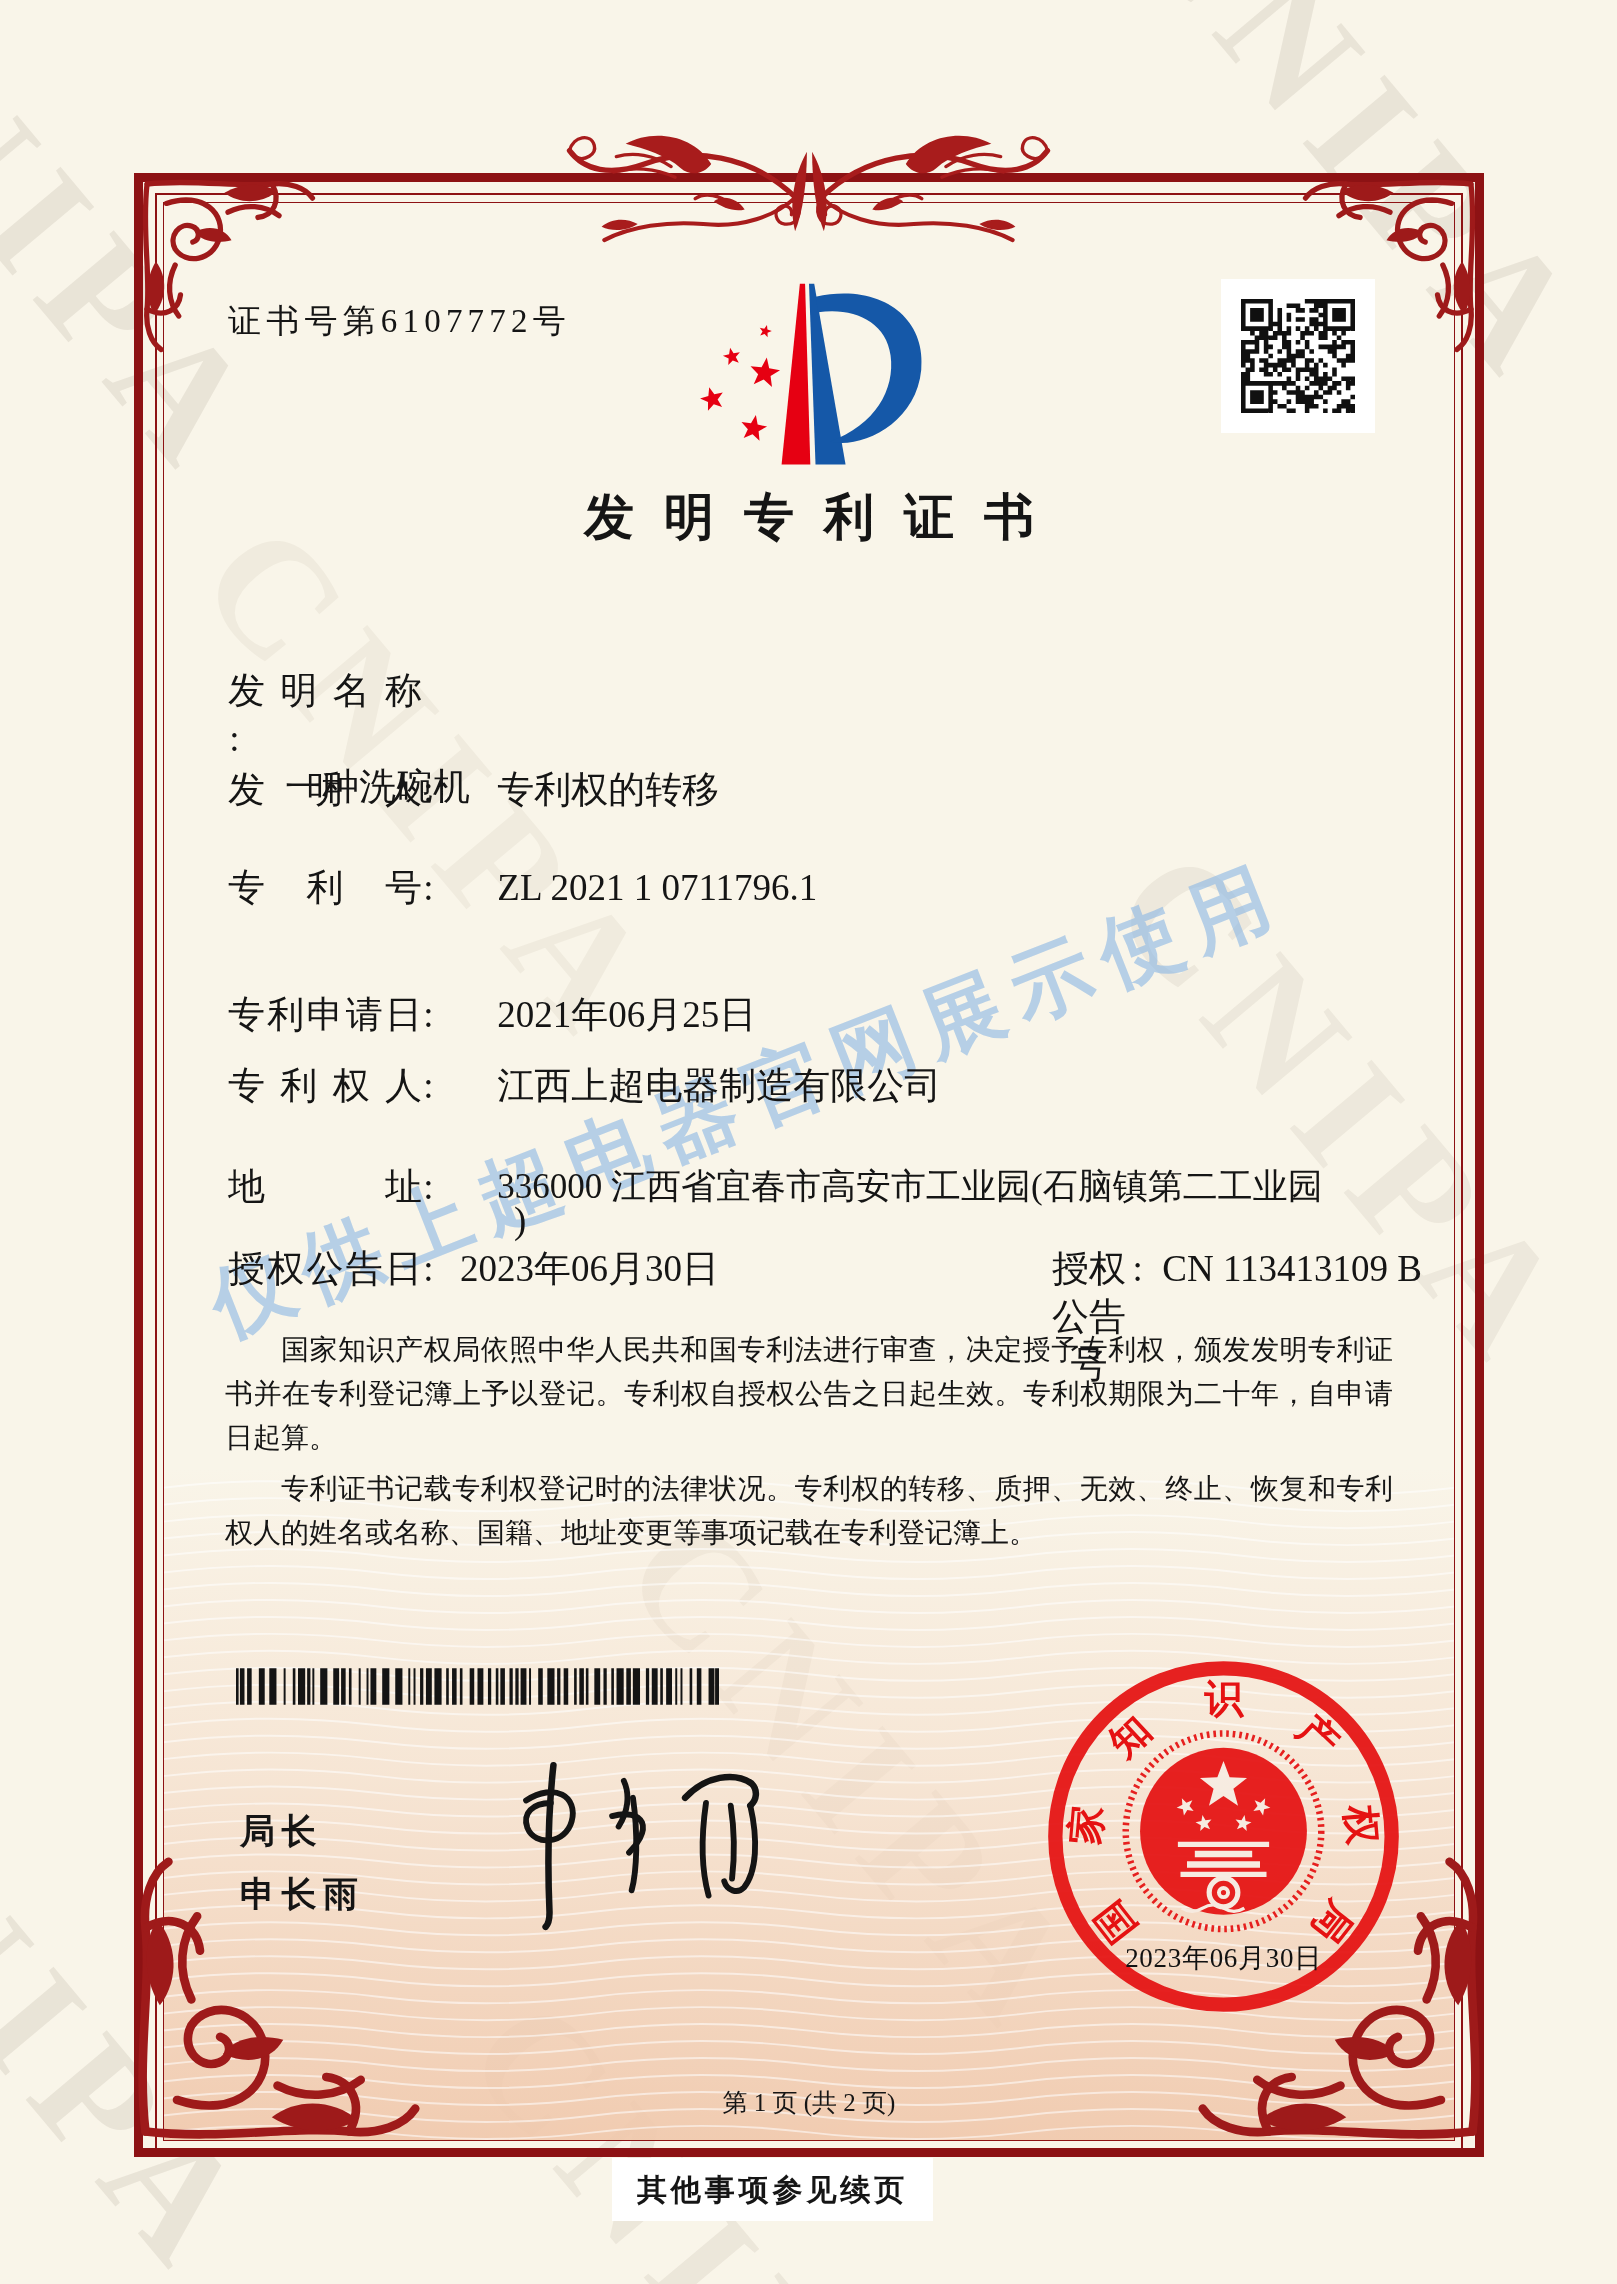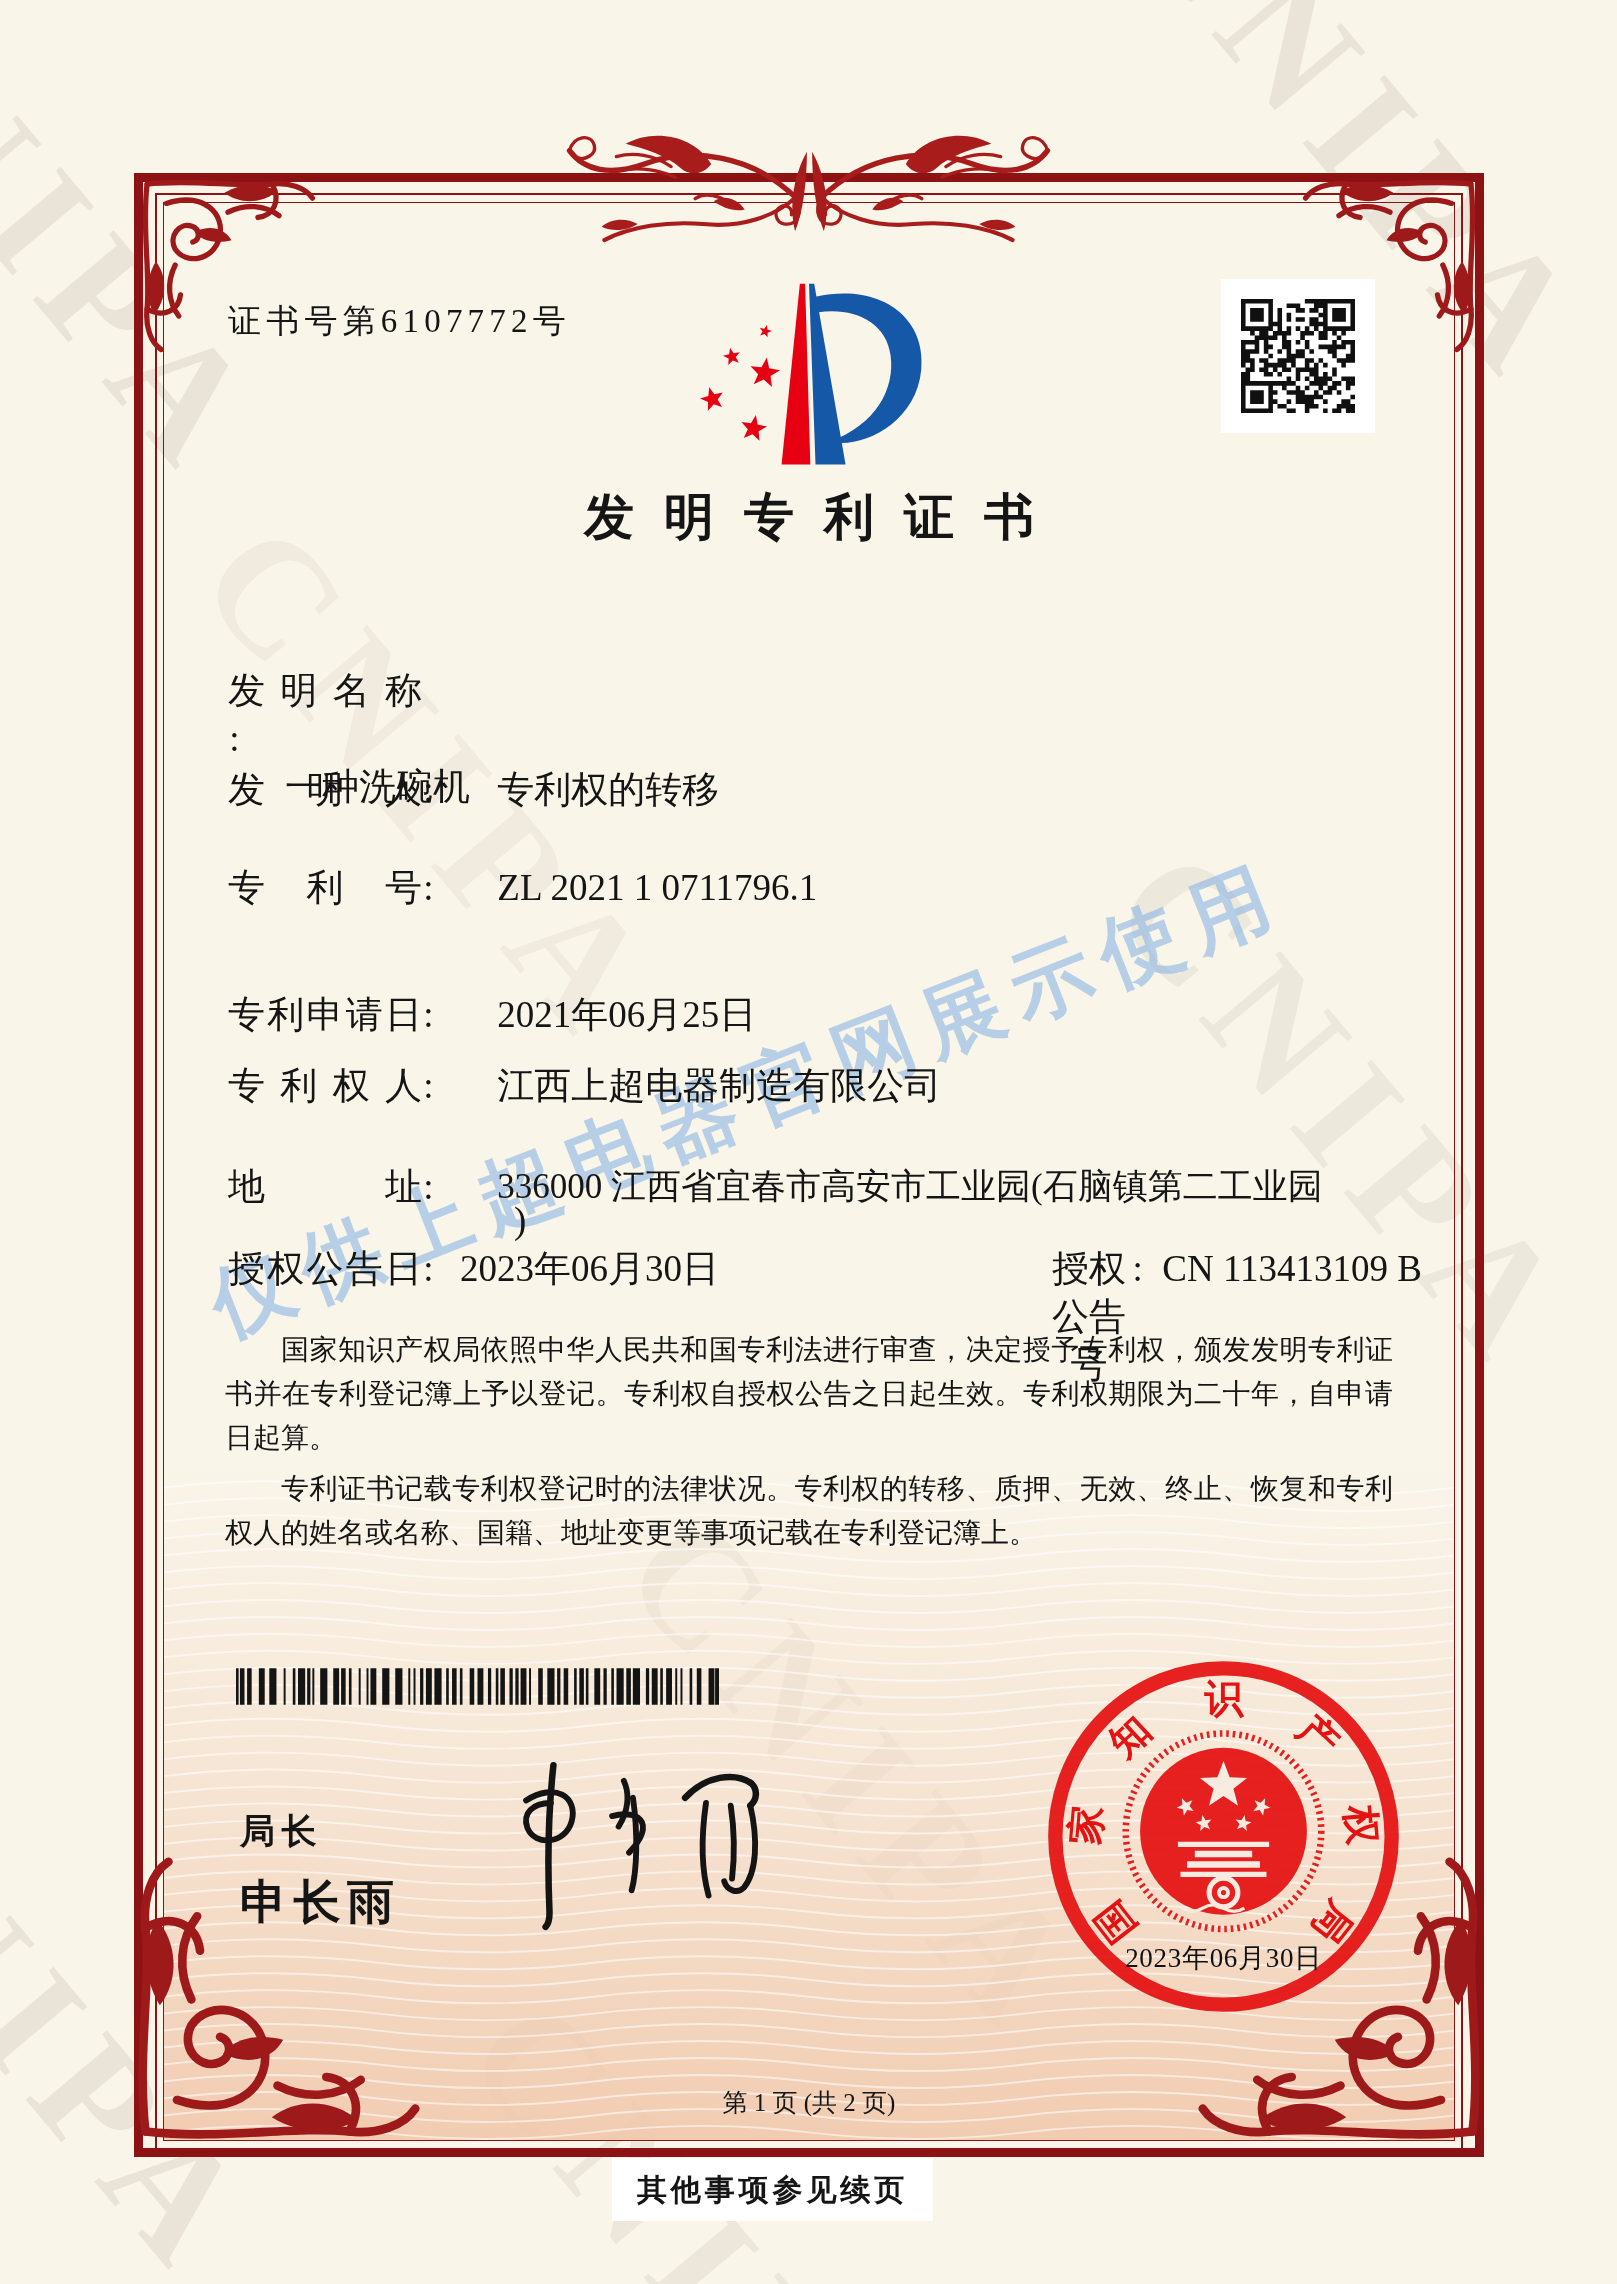--- a/index.html
+++ b/index.html
@@ -42,21 +42,21 @@
   .fcolon{display:inline-block;width:17px;margin-left:1.3px;}
   .fvalue{margin-left:57px;white-space:nowrap;}
   .fvalue2{left:514px;font-size:37px;}
   .grant2{left:819px;top:0;display:flex;font-size:37px;line-height:48px;position:absolute;text-align:center;}
   
   .paras{left:225px;top:1328px;width:1168px;font-size:28px;line-height:44px;text-align:justify;}
   .paras p{margin:0;text-indent:2em;}
   .paras p + p{margin-top:6.5px;}
   
   .signer-title{left:240px;top:1808px;font-size:35px;letter-spacing:6.5px;font-family:Liberation Serif, serif;font-weight:bold;}
-  .signer-name{left:240px;top:1871px;font-size:47px;letter-spacing:6.5px;font-family:"Liberation Sans","DejaVu Sans",sans-serif;font-weight:bold;}
+  .signer-name{left:240px;top:1871px;font-size:35px;letter-spacing:6.5px;font-family:"Liberation Sans","DejaVu Sans",sans-serif;font-weight:bold;}
   .pageinfo{left:0;right:0;top:2086px;text-align:center;font-size:25px;}
   .contbox{left:612px;top:2158px;width:321px;height:63px;background:#ffffff;text-align:center;}
   .contbox span{font-size:30px;letter-spacing:3.9px;line-height:63px;font-weight:bold;}
   
   .seal{left:1041px;top:1654px;width:365px;height:365px;}
   .seal-ringchar{
     position:absolute;left:183px;top:183px;width:42px;height:42px;margin-left:-21px;margin-top:-21px;
     font-size:39px;font-weight:bold;color:#e51212;text-align:center;line-height:42px;
   }
   .seal-date{

